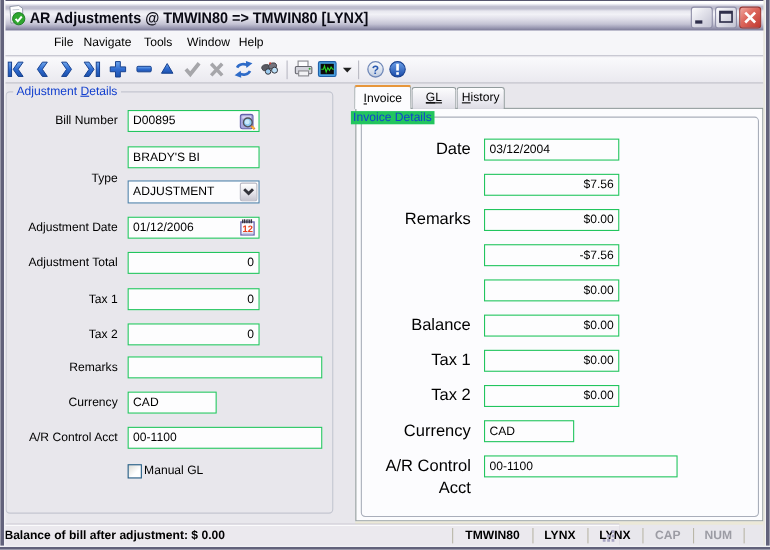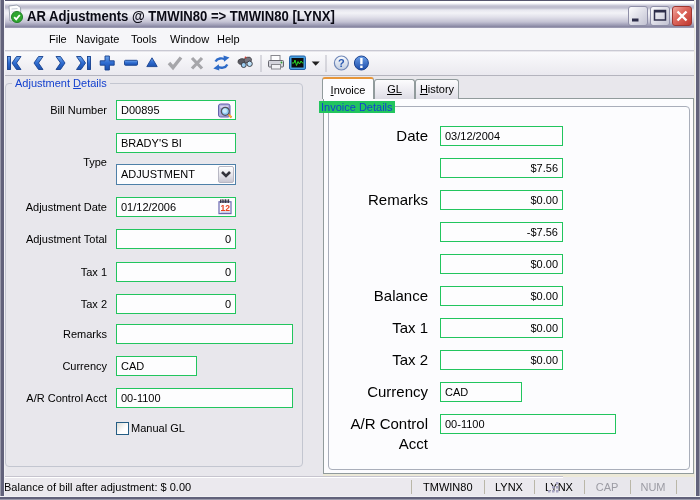--- a/index.html
+++ b/index.html
@@ -42,21 +42,21 @@
      border-radius:3px 3px 0 0; background:linear-gradient(#FCFCFD,#E8E7EE 70%,#DDDCE4); }
   #tabActive { left:317px; top:1px; width:52px; height:22px; background:#FCFCFE; line-height:22px;
      border-top:2px solid #E7963A; z-index:5; }
   #tabGL { left:369px; top:3px; width:41px; height:20px; line-height:18px; z-index:3;text-decoration:underline; }
   #tabHist { left:410px; top:3px; width:44px; height:20px; line-height:18px; z-index:3; }
   
   #rgrp { position:absolute; left:323px; top:30px; width:362px; height:364px; border:1px solid #A9AEBA; border-radius:4px; }
   #rgrplbl { position:absolute; left:314px; top:25px; font-size:11px; color:#1441CE; background:#22c55e; padding:0 2px; z-index:6; }
   .rlbl { position:absolute; width:106px; text-align:right; font-size:15px; color:#000; height:20px; line-height:20px; left:317px; }
   
-  #status { left:1px; top:477px; width:562px; height:19px; background:#EBE9EE; border-top:1px solid #FFFFFF; box-shadow:0 -1px 0 #C6C4CE; font-size:11px; }
+  #status { left:1px; top:477px; width:562px; height:19px; background:#EBE9EE; border-top:1px solid #FFFFFF; box-shadow:0 -1px 0 #C6C4CE; font-size:11px;font-weight:bold; }
   #status .st { position:absolute; top:3px; }
   .ssep { position:absolute; top:2px; width:1px; height:14px; background:#BAB7A8; }
   .gray { color:#9C9CA4; }
   
   #chk { position:absolute; left:111px; top:346px; width:13px; height:13px; border:1px solid #245D84;
      background:linear-gradient(135deg,#DCDCD6,#FFFFFF 60%); }
 </style>
 </head>
 <body>
 <div id="title" class="abs">

